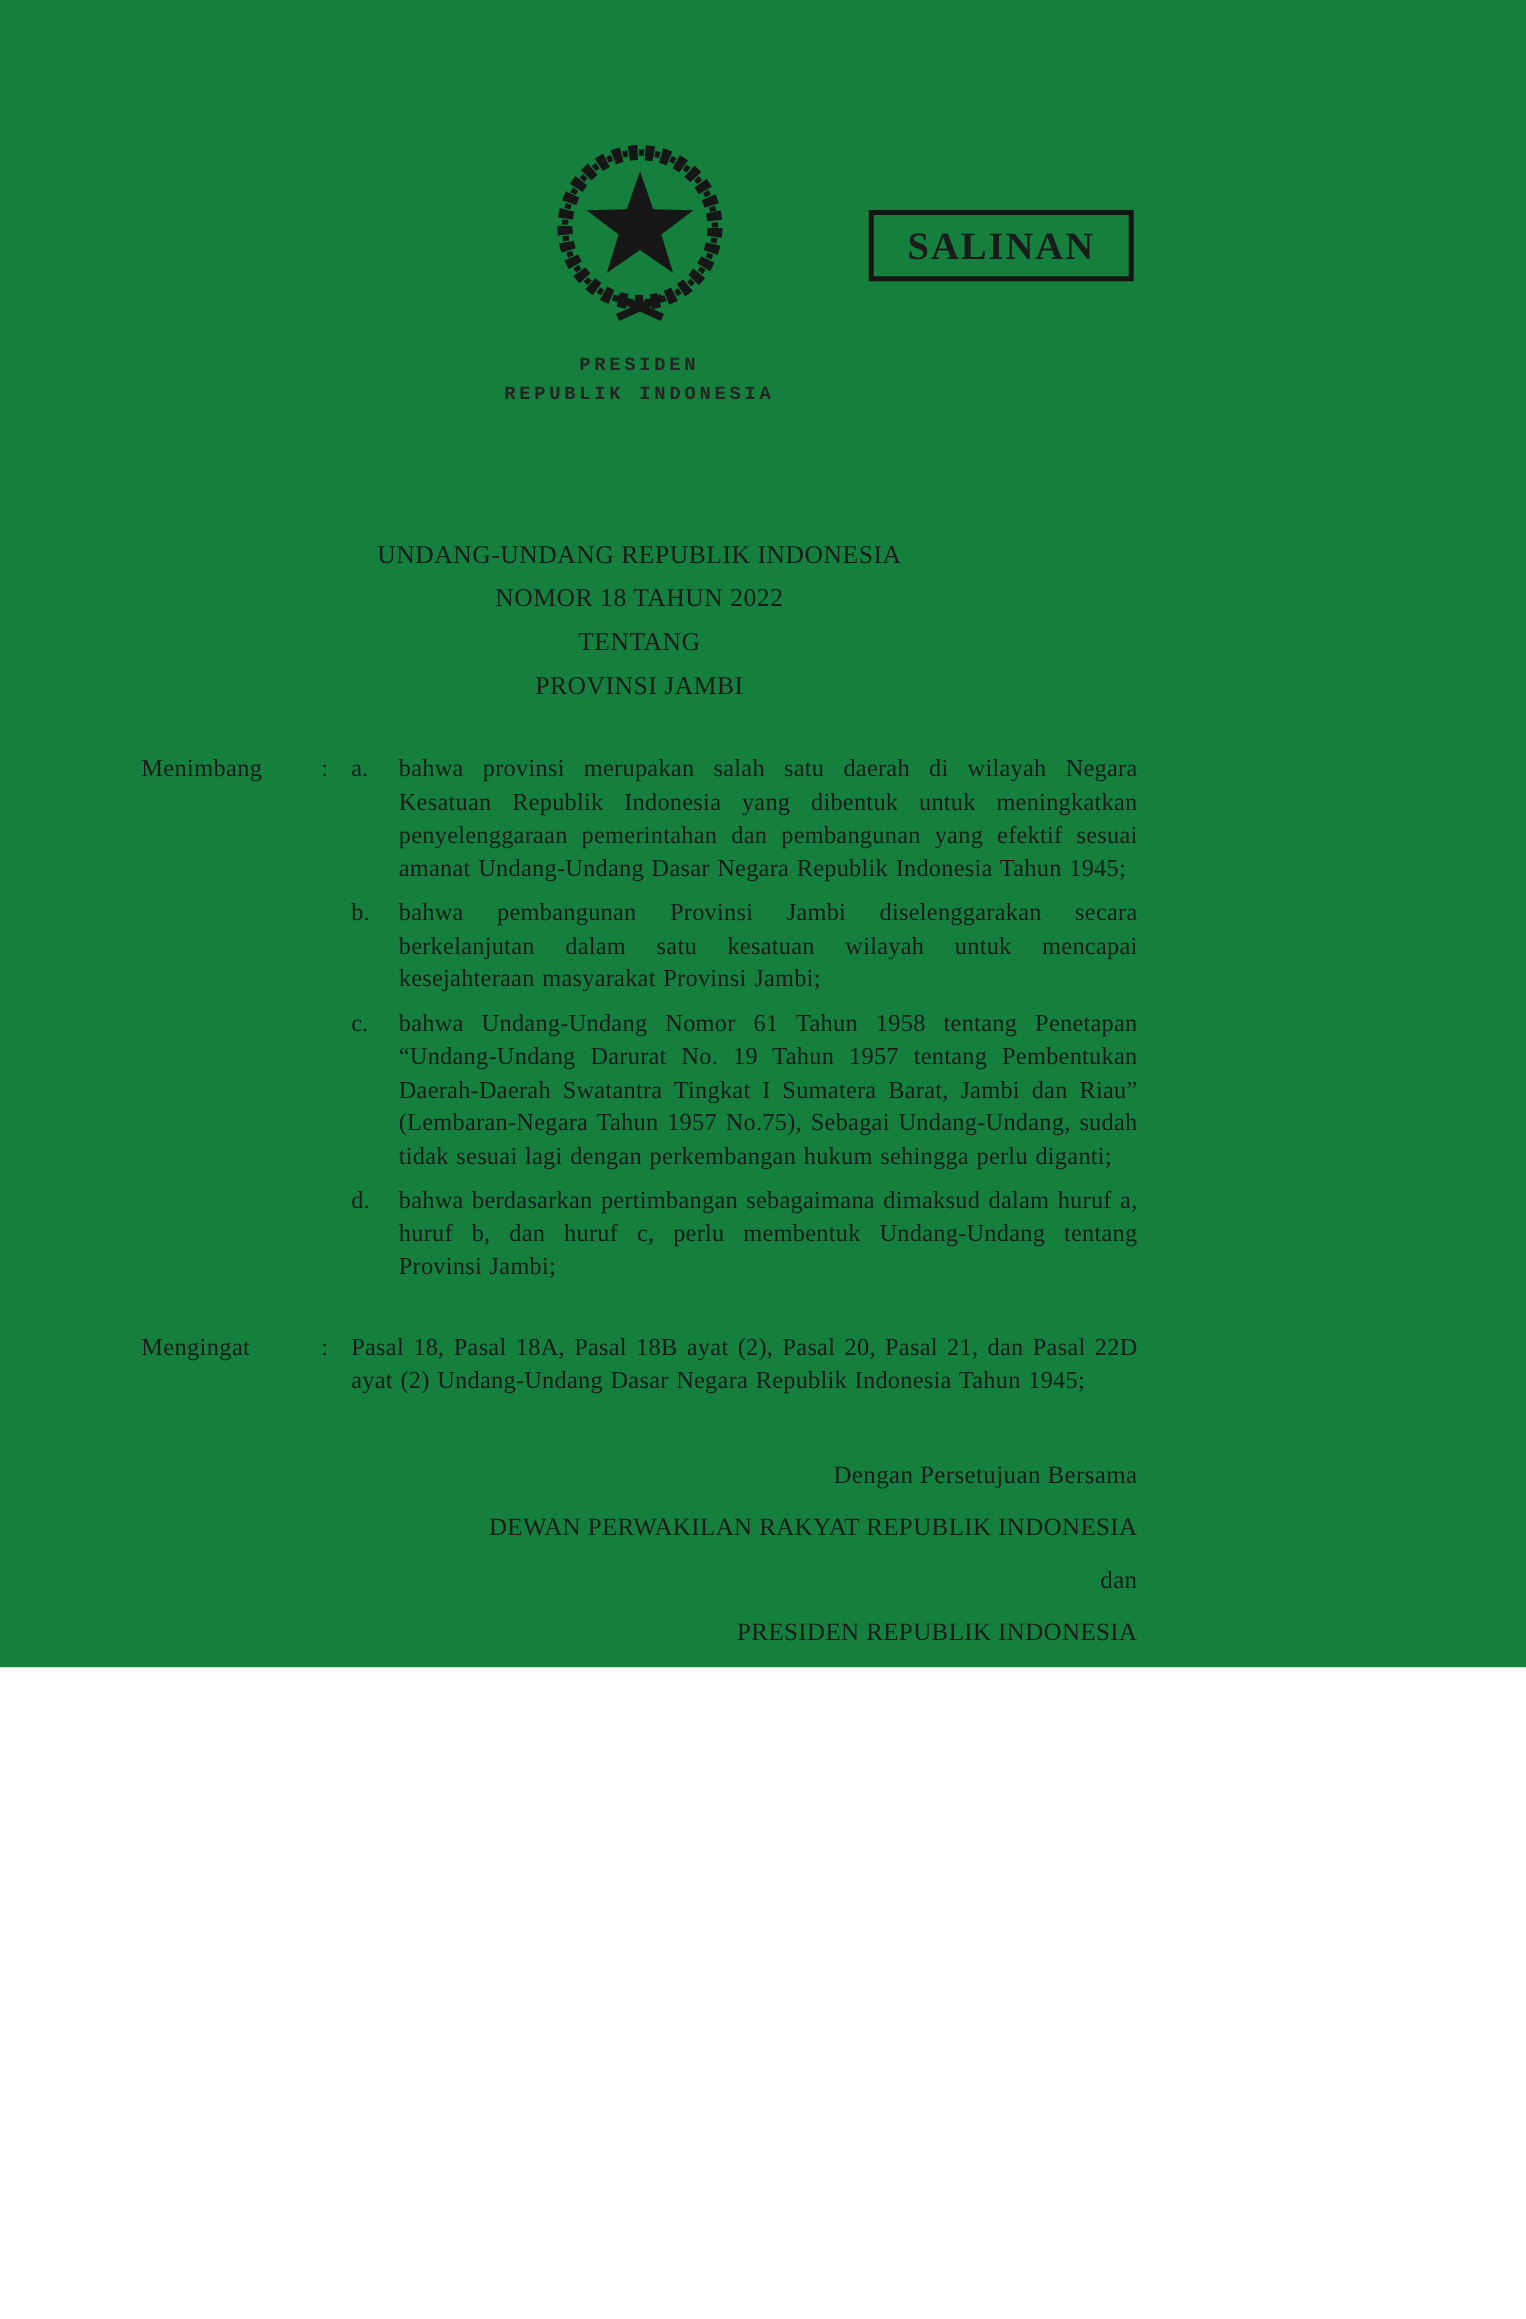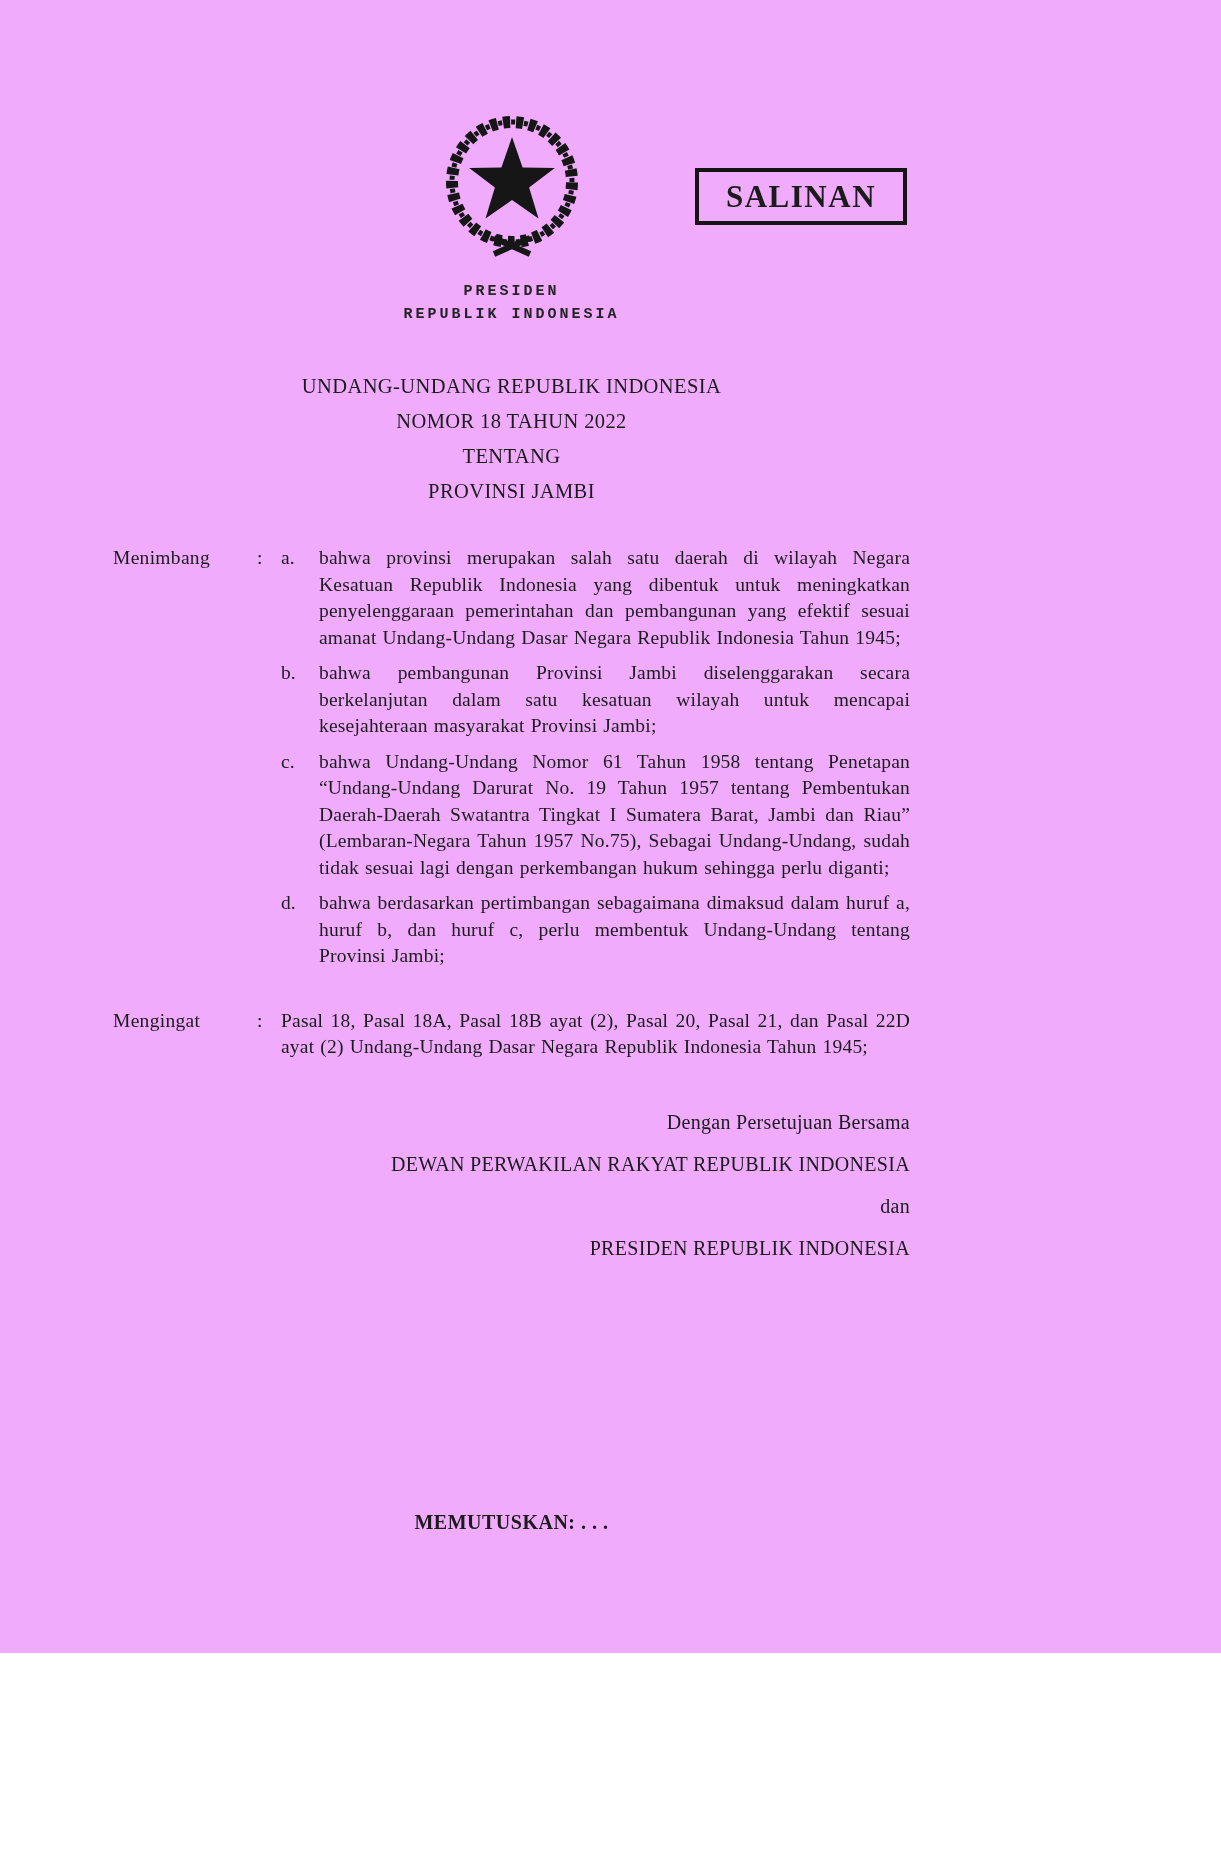--- a/index.html
+++ b/index.html
@@ -1,20 +1,20 @@
 <!DOCTYPE html>
 <html><head>
 <meta charset="utf-8">
 <style>
   * { margin:0; padding:0; box-sizing:border-box; }
   html,body { background:#ffffff; }
   .page {
     position:relative;
-    width:1221px; height:1653px;
-    background:#f0abfc;
+    width:1221px; height:1334px;
+    background:#15803d;
     color:#1b1b1b;
     font-family:"Liberation Serif", serif;
     overflow:hidden;
   }
   .column {
     position:absolute; left:113px; top:0; width:797px;
   }
   
   .emblem { width:170px; margin:108px auto 0; text-align:center; }
   
@@ -24,21 +24,21 @@
     border:4px solid #141414;
     display:flex; align-items:center; justify-content:center;
     font-size:31px; font-weight:bold; letter-spacing:1.5px;
   }
   .letterhead {
     margin-top:10px; text-align:center;
     font-family:Liberation Mono, monospace;
     font-size:15px; line-height:23px; letter-spacing:3px;
     color:#242424; font-weight:bold;
   }
-  .doc-title { margin-top:43px; text-align:center; font-size:20.5px; line-height:35px; letter-spacing:.4px; }
+  .doc-title { margin-top:100px; text-align:center; font-size:20.5px; line-height:35px; letter-spacing:.4px; }
   .grace { margin-top:21px; text-align:center; font-size:20.5px; letter-spacing:.4px; }
   .authority { margin-top:23px; text-align:center; font-size:20.5px; letter-spacing:.4px; }
 
   .clause {
     display:grid; grid-template-columns:142px 26px 1fr;
     margin-top:36px;
     font-size:19.5px; line-height:26.5px;
     align-items:start;
   }
   .clause-label { letter-spacing:.3px; }

